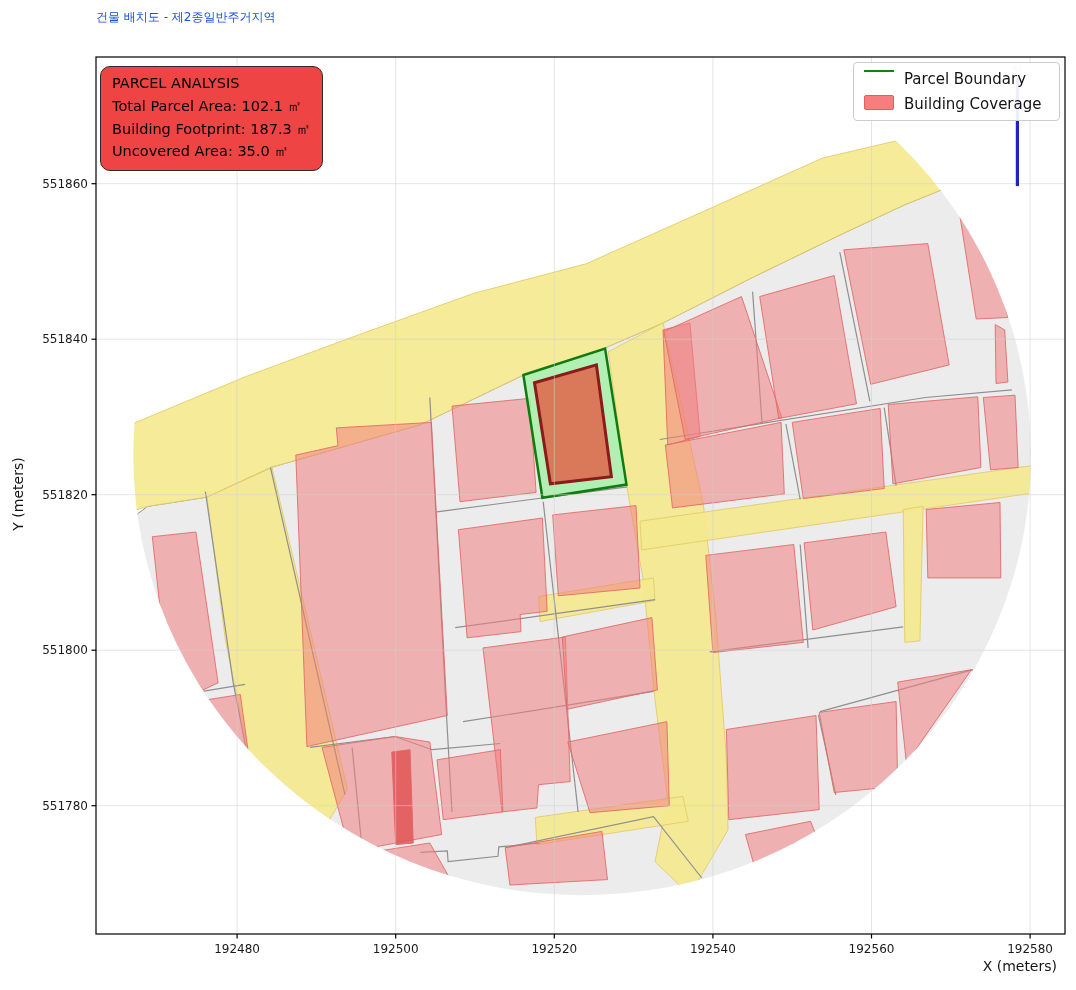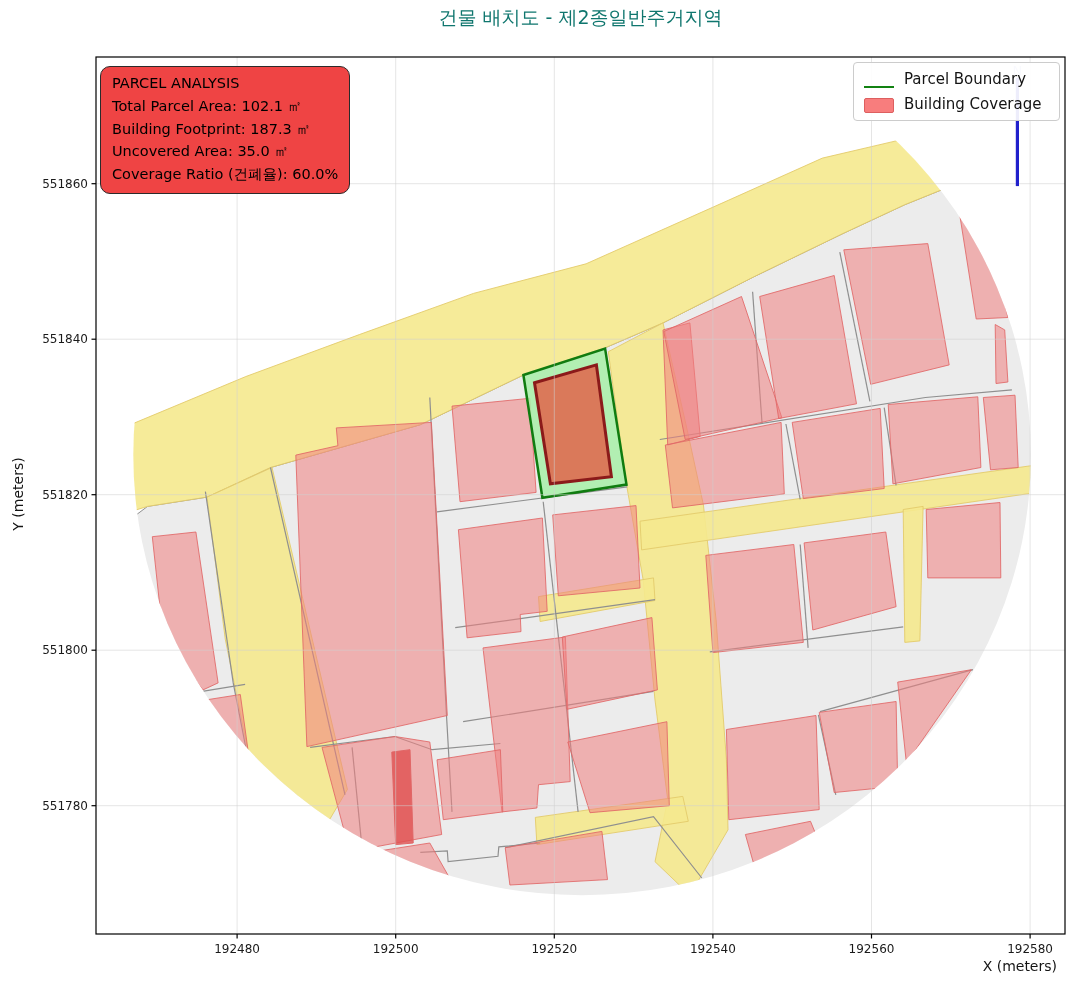--- a/index.html
+++ b/index.html
@@ -1,21 +1,21 @@
 <!DOCTYPE html>
 <html><head>
 <meta charset="utf-8">
 <style>
   html,body{margin:0;padding:0;background:#ffffff;}
   body{width:1076px;height:990px;position:relative;font-family:"DejaVu Sans",sans-serif;color:#1a1a1a;overflow:hidden;}
   #canvas{position:absolute;left:0;top:0;}
-  .fig-title{position:absolute;left:96px;top:6px;width:969px;text-align:center;font-size:19px;line-height:23px;color:#0f766e;}
+  .fig-title{position:absolute;left:96px;top:6px;width:969px;font-size:12px;line-height:23px;color:#1d4ed8;}
   .info-box{position:absolute;left:100px;top:66px;background:#ef4444;border:1.6px solid #2b2b2b;border-radius:10px;padding:5px 11px 7px 11px;font-size:14.5px;line-height:22.8px;color:#000;}
   .legend{position:absolute;left:853px;top:62px;width:207px;background:rgba(255,255,255,0.92);border:1px solid #cccccc;border-radius:4px;padding:7px 10px;display:flex;flex-direction:column;gap:7px;box-sizing:border-box;}
-  .legend-item{display:flex;align-items:flex-end;gap:10px;}
+  .legend-item{display:flex;align-items:flex-start;gap:10px;}
   .legend-line{width:30px;height:0;border-top:2.5px solid #128212;flex:0 0 auto;}
   .legend-patch{width:30px;height:15px;background:#F87D7D;border:1.5px solid #DD5F5F;border-radius:2px;flex:0 0 auto;box-sizing:border-box;}
   .legend-label{font-size:15px;color:#141414;white-space:nowrap;}
   .x-label{position:absolute;left:88px;top:958px;width:969px;text-align:right;font-size:14px;color:#141414;}
   .y-label{position:absolute;left:-27px;top:486px;width:90px;text-align:center;font-size:14px;color:#141414;transform:rotate(-90deg);}
 </style>
 </head>
 <body>
 
 <div id="canvas"><svg width="1076" height="990" viewBox="0 0 1076 990">
@@ -134,21 +134,20 @@
 
 <div class="fig-title">
   <div>건물 배치도 - 제2종일반주거지역</div>
 </div>
 
 <div class="info-box">
   <div>PARCEL ANALYSIS</div>
   <div>Total Parcel Area: 102.1 ㎡</div>
   <div>Building Footprint: 187.3 ㎡</div>
   <div>Uncovered Area: 35.0 ㎡</div>
-  <div>Coverage Ratio (건폐율): 60.0%</div>
 </div>
 
 <div class="legend">
   <div class="legend-item">
     <span class="legend-line"></span>
     <span class="legend-label">Parcel Boundary</span>
   </div>
   <div class="legend-item">
     <span class="legend-patch"></span>
     <span class="legend-label">Building Coverage</span>

